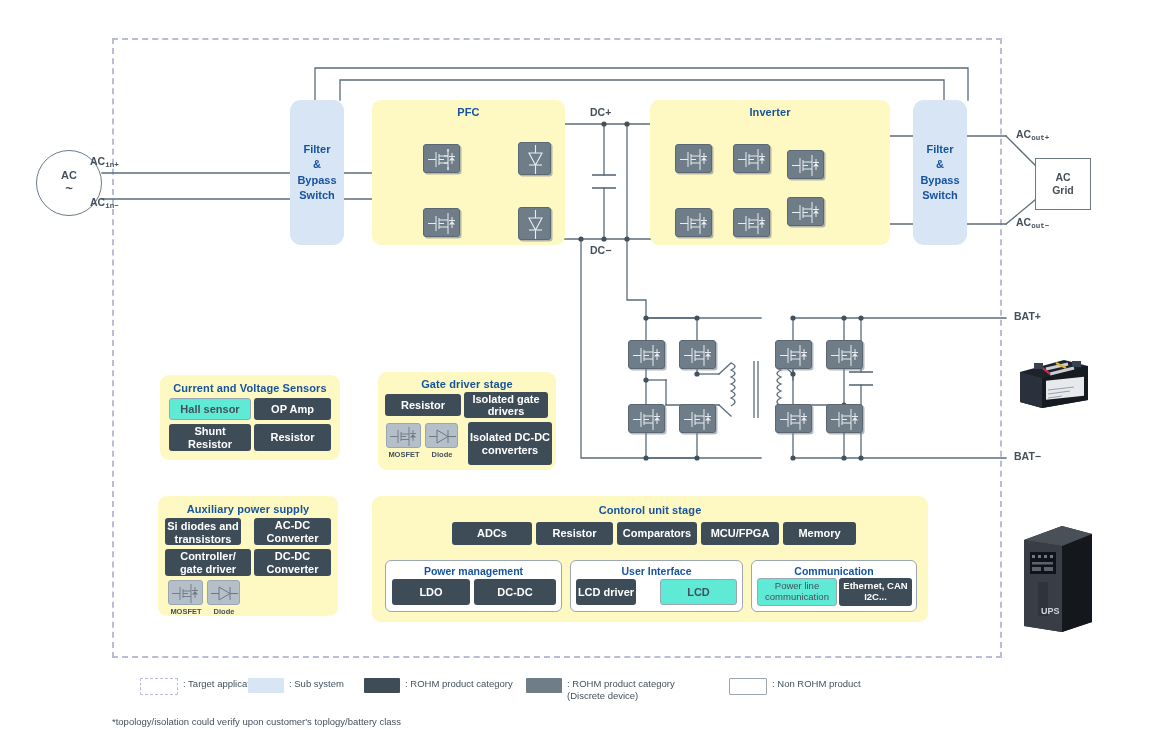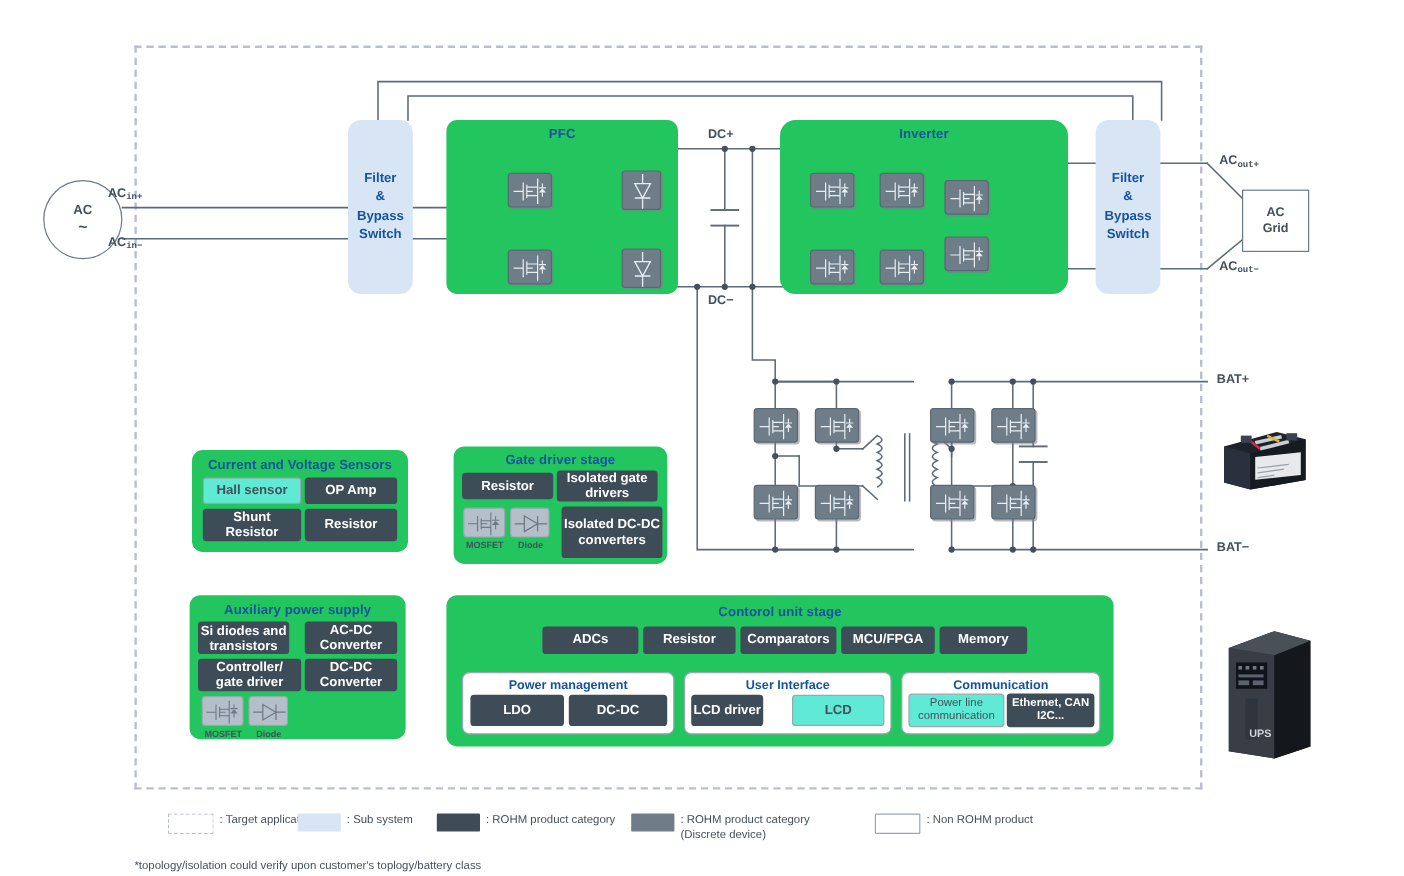--- a/index.html
+++ b/index.html
@@ -13,21 +13,21 @@
   .abs{position:absolute;box-sizing:border-box;}
 
   
   .target-frame{
     left:112px;top:38px;width:890px;height:620px;
     border:2px dashed #b9bed4;
   }
 
   
   .subsys{
-    background:#22c55e;border-radius:9px;
+    background:#fef9c3;border-radius:9px;
   }
   .subsys-title{
     position:absolute;left:0;right:0;text-align:center;
     color:#16539e;font-weight:bold;font-size:11px;letter-spacing:.1px;
   }
 
   
   .pbox{
     display:flex;align-items:center;justify-content:center;text-align:center;
     border-radius:3px;font-weight:bold;font-size:11px;line-height:1.12;
@@ -320,21 +320,21 @@
       <path d="M16.5 2 L16.5 10 M16.5 23 L16.5 31"></path>
       <path d="M10 10 L23 10 L16.5 22 Z"></path>
       <path d="M10 22 L23 22"></path>
     </g>
       </svg>
   </div>
 
   <span class="lbl" style="left:590px;top:106px;">DC+</span>
   <span class="lbl" style="left:590px;top:244px;">DC−</span>
 
-  <div class="abs subsys" style="left:650px;top:100px;width:240px;height:145px;border-radius:13px;">
+  <div class="abs subsys" style="left:650px;top:100px;width:240px;height:145px;">
     <div class="subsys-title" style="top:6px;">Inverter</div>
   </div>
   <div class="abs dev" style="left:675px;top:144px;width:37px;height:29px;">
     <svg width="37" height="29" viewBox="0 0 37 29">
         <g stroke="#e9eef2" stroke-width="1" fill="none">
           <path d="M4 14.5 L12 14.5 M12 7 L12 22 M15 9 L15 20 M15 11 L24 11 M15 18 L24 18 M15 14.5 L20 14.5 M24 4 L24 25"></path>
           <path d="M28 12 L31 15.5 L25 15.5 Z" fill="#e9eef2" stroke="none"></path>
           <path d="M25 11.5 L31 11.5 M28 15.5 L28 19 M28 11.5 L28 8"></path>
         </g>
       </svg>

